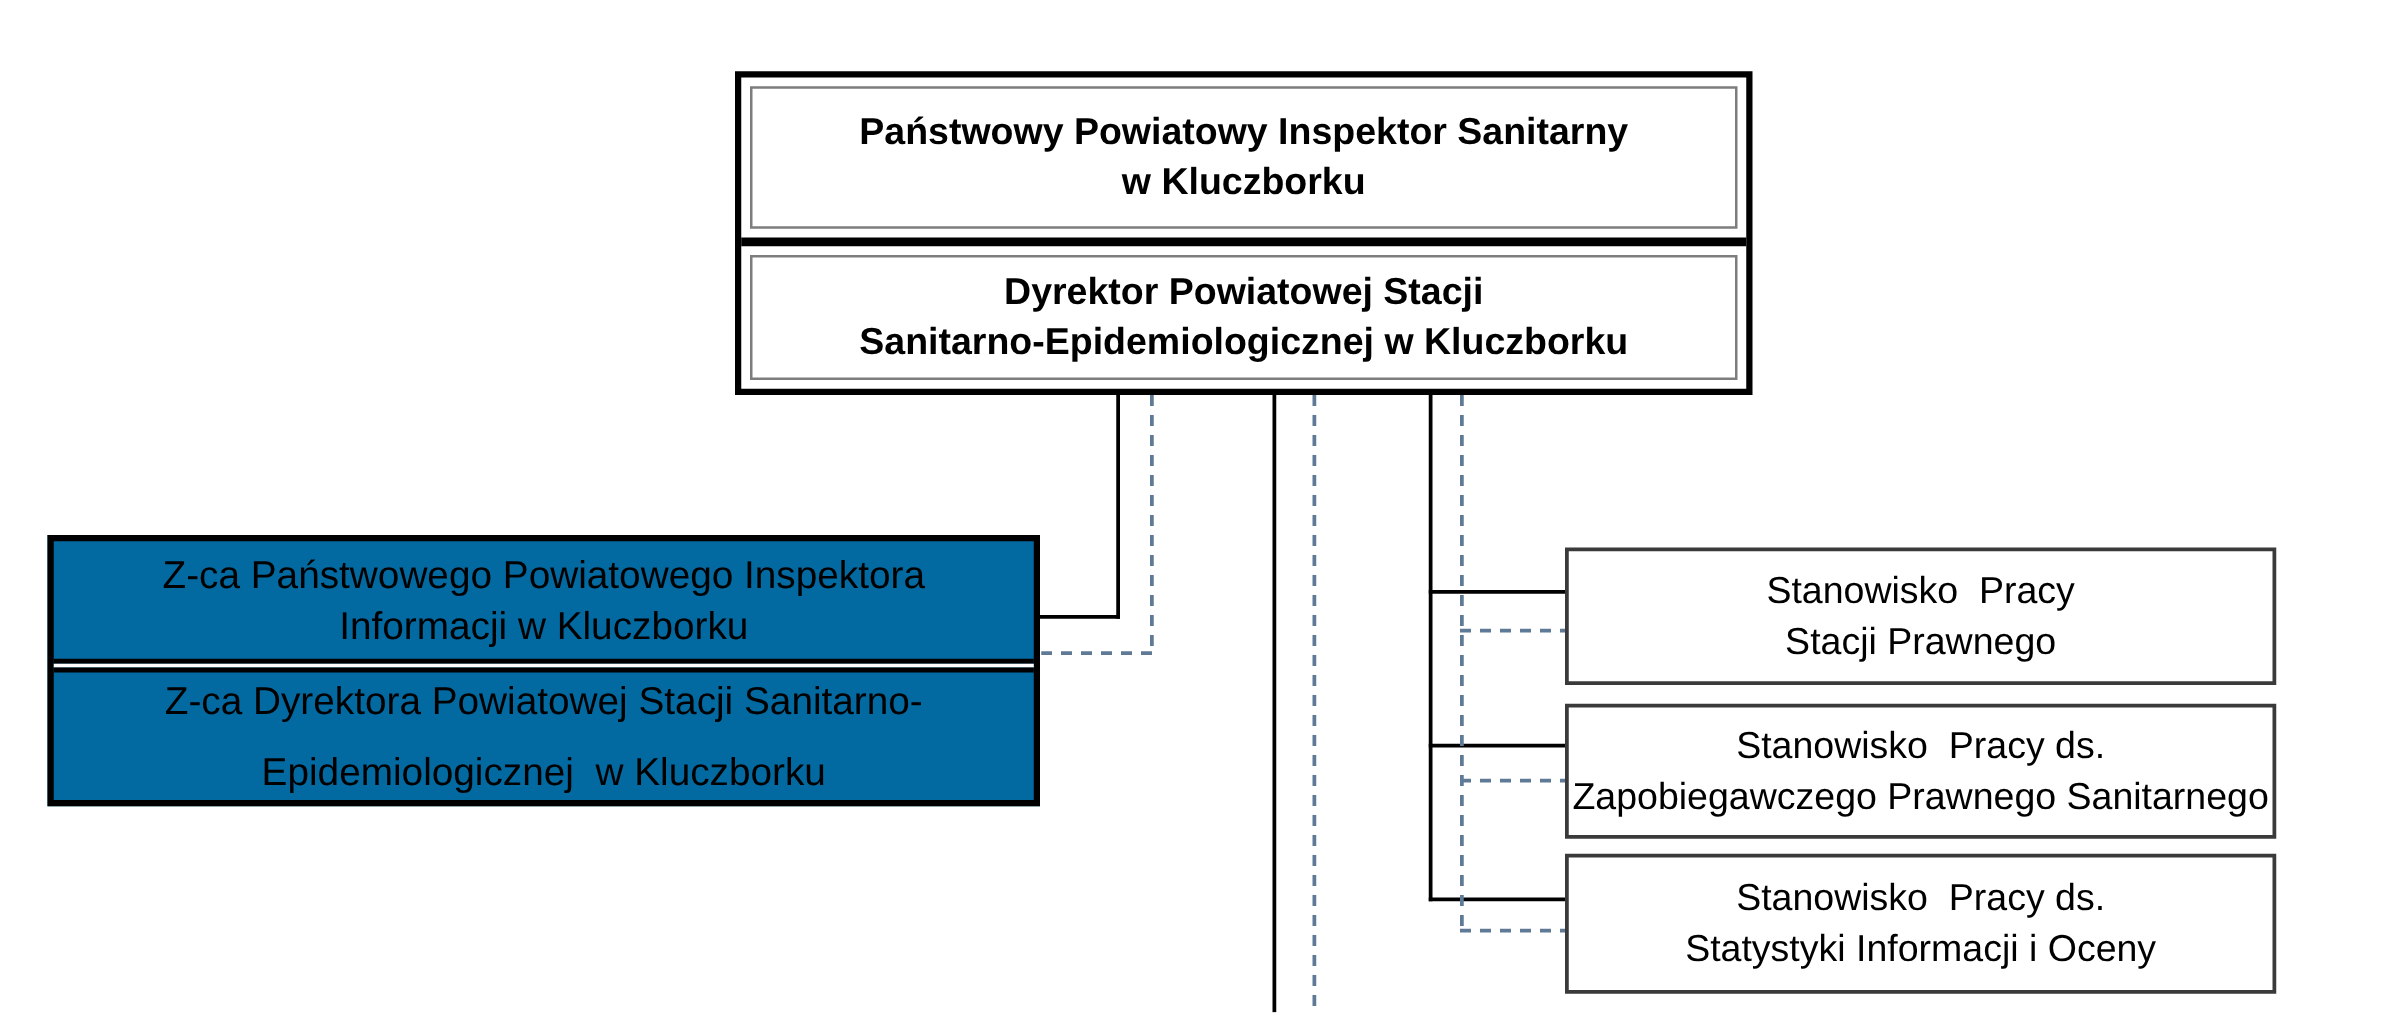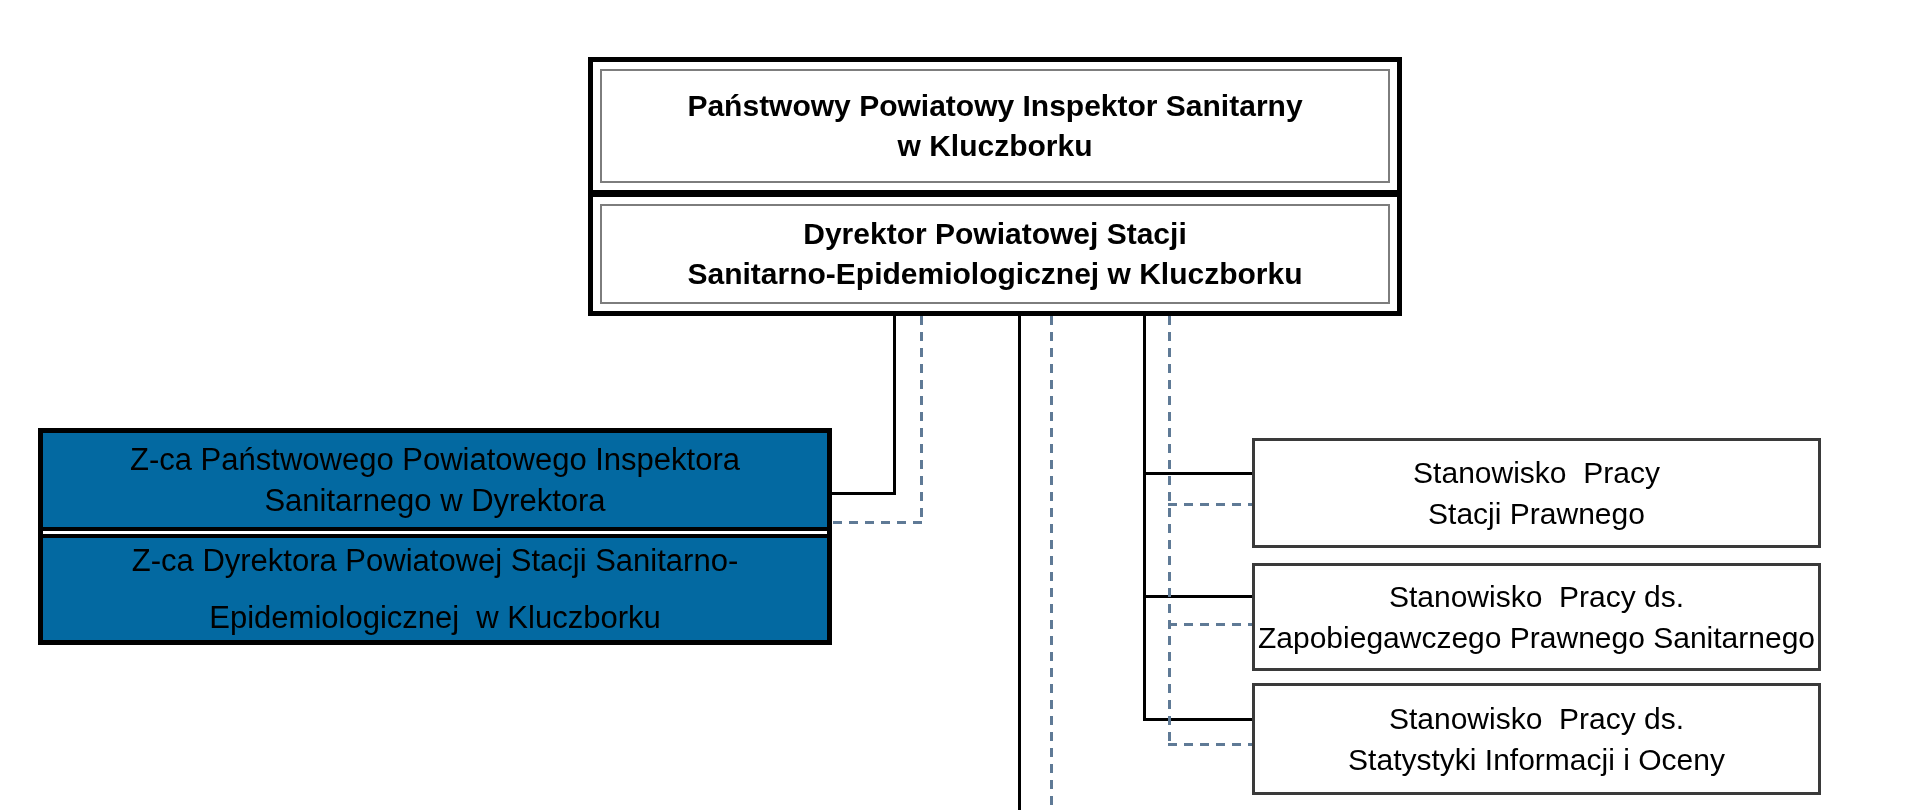--- a/index.html
+++ b/index.html
@@ -92,21 +92,21 @@
       <div class="head-cell-inner">
         <div class="line">Dyrektor Powiatowej Stacji</div>
         <div class="line">Sanitarno-Epidemiologicznej w Kluczborku</div>
       </div>
     </div>
   </div>
 
   <div class="deputy-box">
     <div class="deputy-cell c1">
       <div class="line">Z-ca Państwowego Powiatowego Inspektora</div>
-      <div class="line">Sanitarnego w Dyrektora</div>
+      <div class="line">Informacji w Kluczborku</div>
     </div>
     <div class="deputy-divider"></div>
     <div class="deputy-cell c2">
       <div class="line">Z-ca Dyrektora Powiatowej Stacji Sanitarno-</div>
       <div class="line">Epidemiologicznej  w Kluczborku</div>
     </div>
   </div>
 
   <div class="staff-box s1">
     <div class="line">Stanowisko  Pracy</div>

